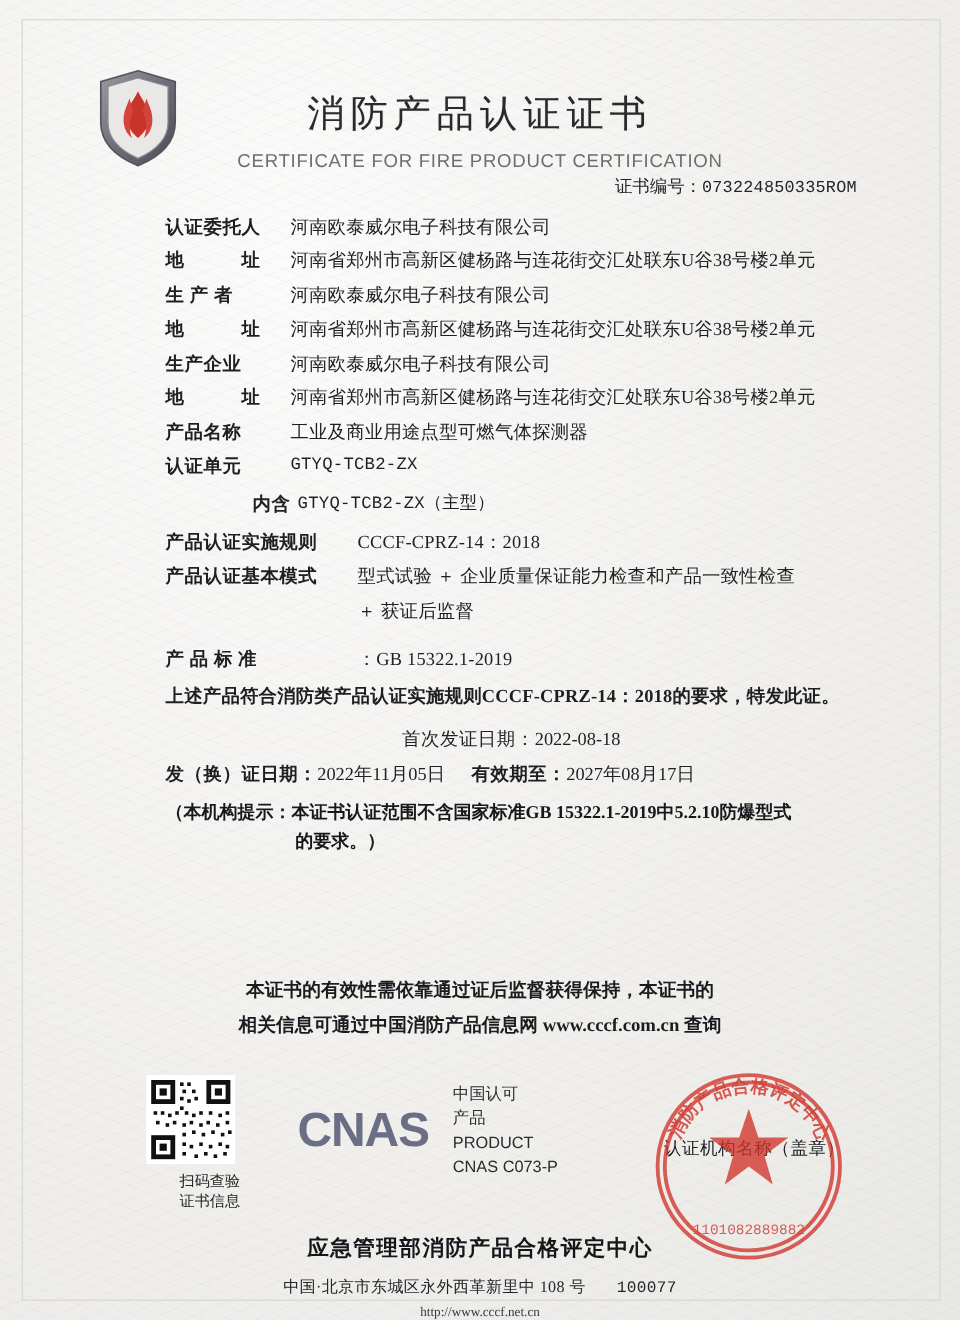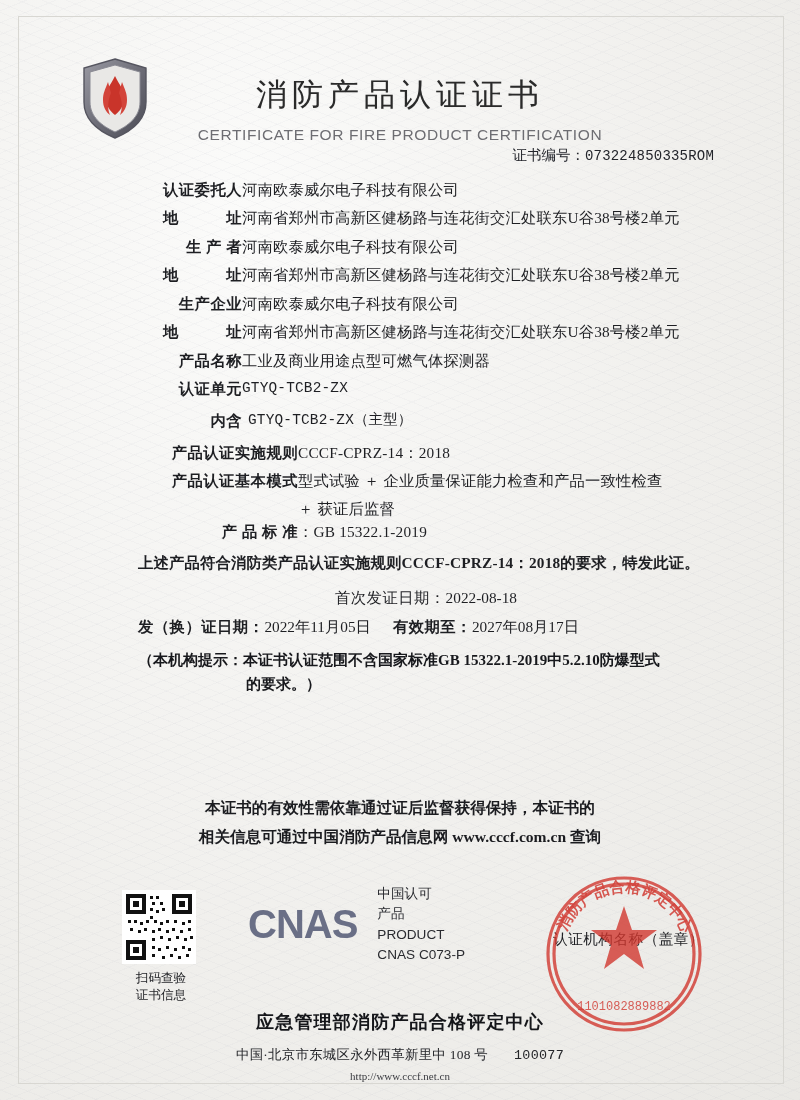--- a/index.html
+++ b/index.html
@@ -103,33 +103,32 @@
     margin-bottom: 5.5px;
     font-size: 15.3px;
     color: #1e1f23;
     line-height: 1.5;
   }
   .row .lab {
     flex: 0 0 104px;
     font-weight: bold;
     letter-spacing: 0.5px;
     white-space: pre;
-    text-align: right;
   }
   .row .val {
     flex: 1 1 auto;
     letter-spacing: 0.2px;
   }
   .row.wide .lab { flex-basis: 160px; }
   .mono { font-family: "Liberation Mono", monospace; font-size: 14.4px; }
   .cont {
     padding-left: 104px;
     font-size: 15.3px;
     color: #1e1f23;
-    margin-bottom: 1px;
+    margin-bottom: 19px;
     letter-spacing: 0.2px;
   }
   .cont.w2 { padding-left: 160px; }
 
   .statement {
     padding: 2px 86px 0 138px;
     font-size: 15.3px;
     font-weight: bold;
     line-height: 1.62;
     color: #1e1f23;
@@ -172,23 +171,23 @@
 
   
   .logos {
     position: relative;
     margin-top: 26px;
     height: 130px;
   }
   .qr {
     position: absolute;
     left: 122px;
-    top: 12px;
+    top: 0;
     width: 78px;
-    text-align: center;
+    text-align: right;
   }
   .qr .qrimg {
     width: 74px; height: 74px;
     background: #ffffff;
   }
   .qr .cap {
     margin-top: 6px;
     font-size: 12.6px;
     color: #25262a;
     line-height: 1.35;

